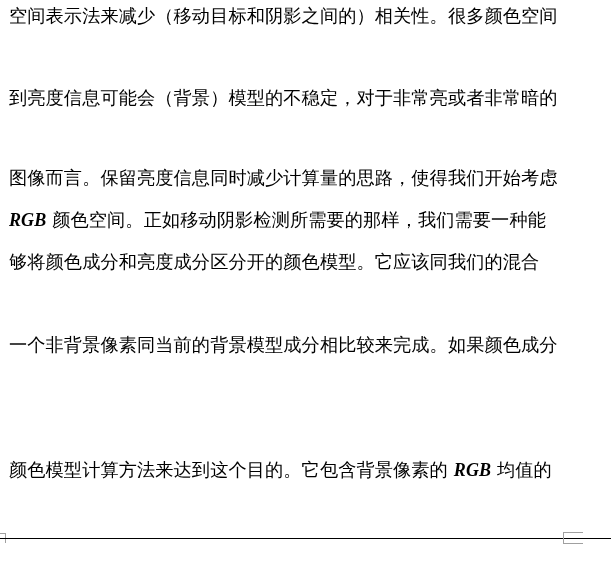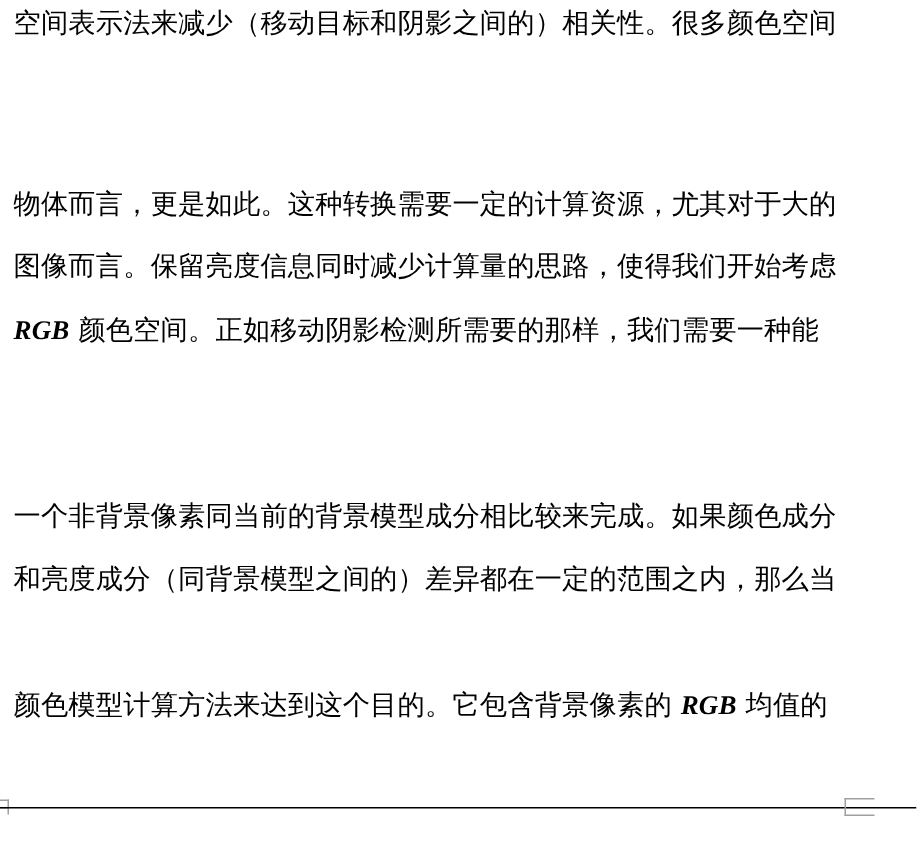--- a/index.html
+++ b/index.html
@@ -90,42 +90,42 @@
 </head>
 <body>
 
 <div class="page">
 
   <div class="line" style="top:4px">
     <span>空间表示法来减少（移动目标和阴影之间的）相关性。很多颜色空间</span>
   </div>
 
 
+  <div class="line" style="top:86px">
+    <span>到亮度信息可能会（背景）模型的不稳定，对于非常亮或者非常暗的</span>
+  </div>
 
-  <div class="line" style="top:125px">
-    <span>物体而言，更是如此。这种转换需要一定的计算资源，尤其对于大的</span>
-  </div>
 
   <div class="line" style="top:166px">
     <span>图像而言。保留亮度信息同时减少计算量的思路，使得我们开始考虑</span>
   </div>
 
   <div class="line" style="top:208px">
     <span class="latin">RGB</span><span> 颜色空间。正如移动阴影检测所需要的那样，我们需要一种能</span>
   </div>
 
+  <div class="line" style="top:250px">
+    <span>够将颜色成分和亮度成分区分开的颜色模型。它应该同我们的混合</span>
+  </div>
 
 
   <div class="line" style="top:333px">
     <span>一个非背景像素同当前的背景模型成分相比较来完成。如果颜色成分</span>
   </div>
 
-  <div class="line" style="top:375px">
-    <span>和亮度成分（同背景模型之间的）差异都在一定的范围之内，那么当</span>
-  </div>
 
 
   <div class="line" style="top:458px">
     <span>颜色模型计算方法来达到这个目的。它包含背景像素的 </span><span class="latin">RGB</span><span> 均值的</span>
   </div>
 
 
   <div class="corner-mark-left"></div>
   <div class="page-break-line"></div>
   <div class="corner-mark-right"></div>

